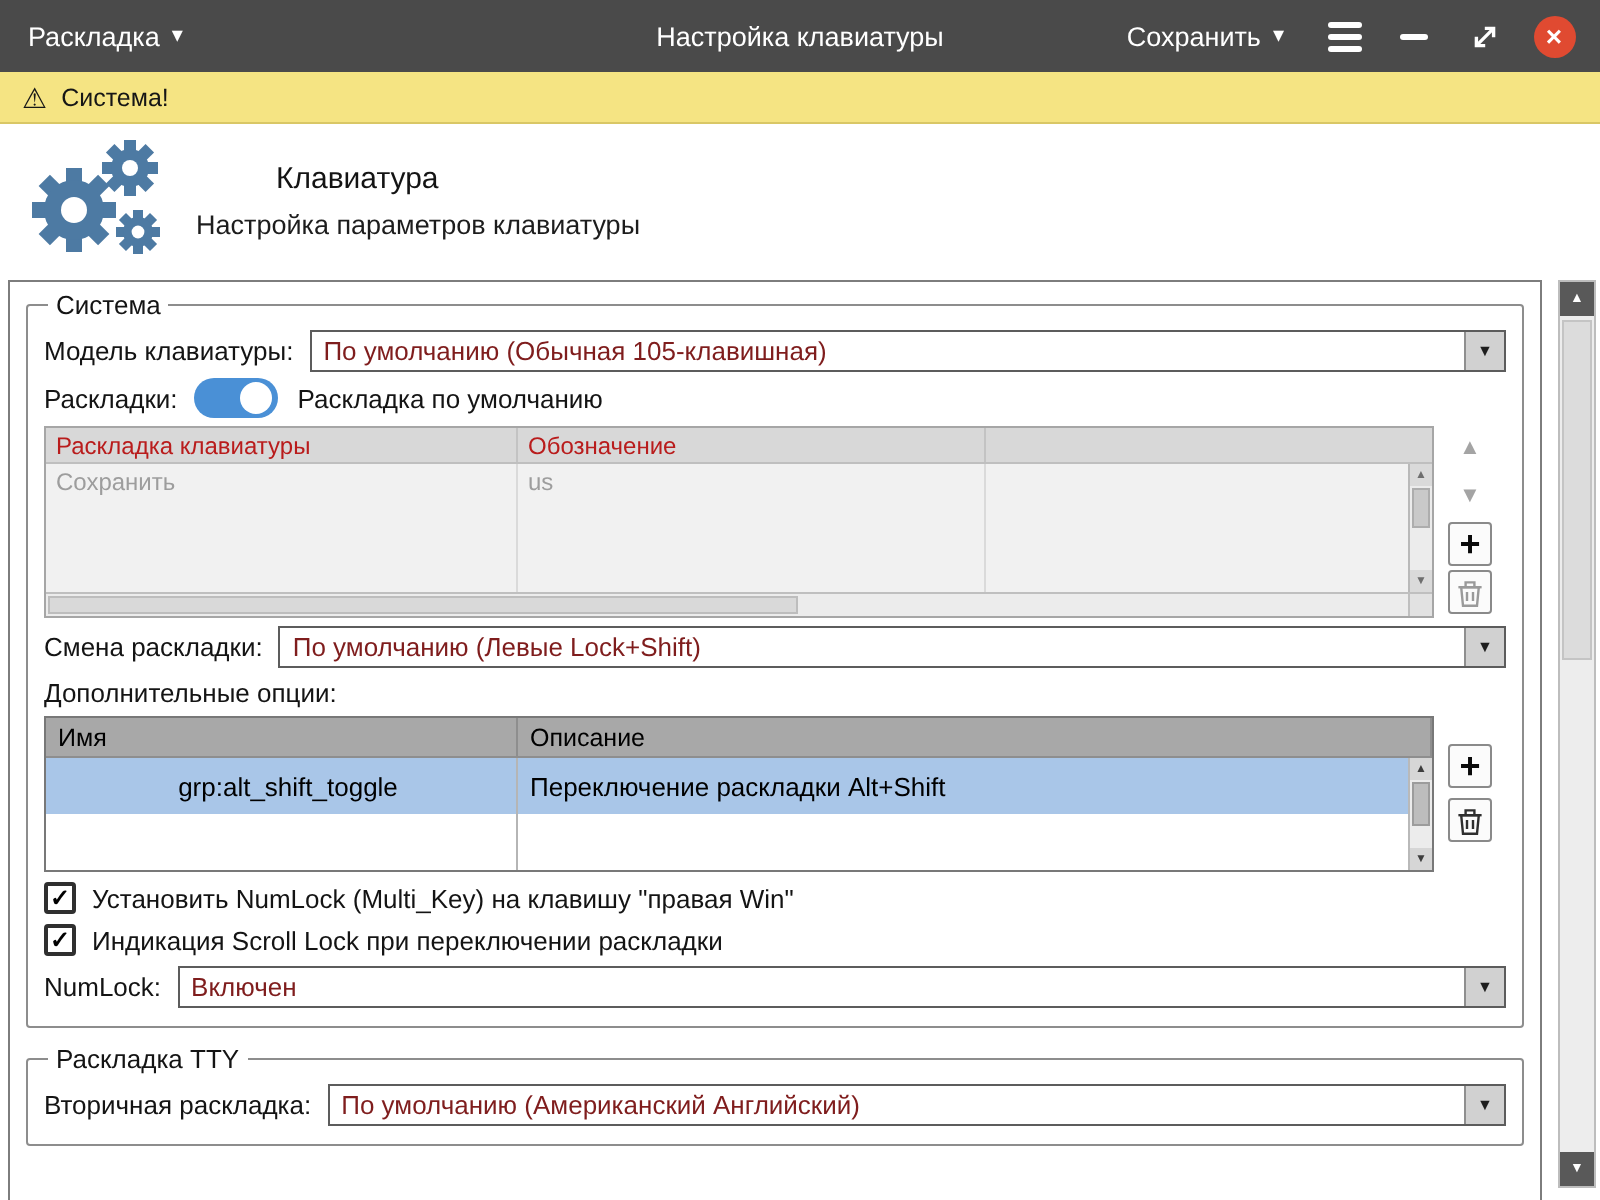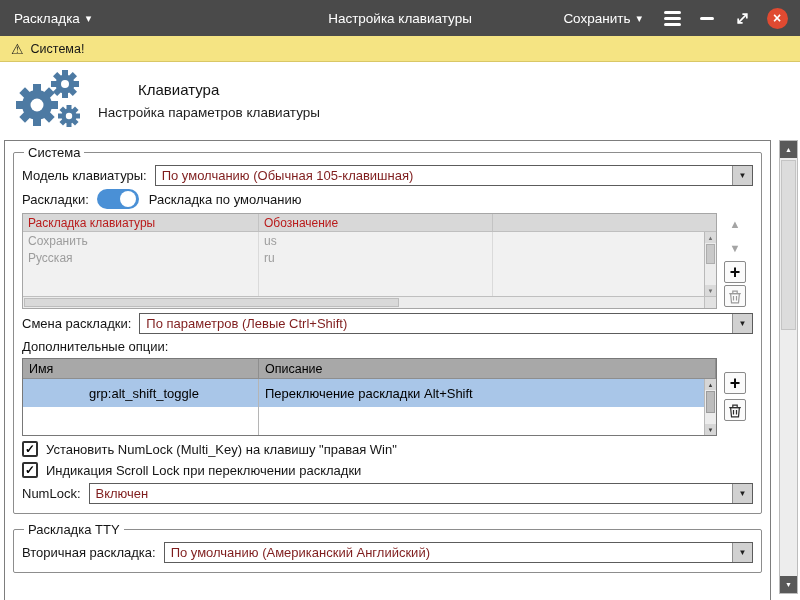--- a/index.html
+++ b/index.html
@@ -209,25 +209,20 @@
           <div class="dt-header">
             <div class="dt-hcell w1">Раскладка клавиатуры</div>
             <div class="dt-hcell w2">Обозначение</div>
           </div>
           <div class="dt-body">
             <div class="dt-row">
               <div class="dt-cell w1">Сохранить</div>
               <div class="dt-cell w2">us</div>
               <div class="dt-cell wr"></div>
             </div>
-            <div class="dt-row">
-              <div class="dt-cell w1">Русская</div>
-              <div class="dt-cell w2">ru</div>
-              <div class="dt-cell wr"></div>
-            </div>
             <div class="vline vl1"></div>
             <div class="vline vl2"></div>
             <div class="vsb">
               <div class="vsb-btn">▲</div>
               <div class="vsb-track">
                   <div class="vsb-thumb"></div>
                 </div>
               <div class="vsb-btn">▼</div>
             </div>
           </div>
@@ -257,21 +252,21 @@
                   <path d="M5.5 7v4.5M8.5 7v4.5"></path>
                 </g>
               </svg>
           </div>
         </div>
       </div>
 
       <div class="form-row">
         <label>Смена раскладки:</label>
         <div class="dropdown">
-          <span class="dd-text">По параметров (Левые Ctrl+Shift)</span>
+          <span class="dd-text">По умолчанию (Левые Lock+Shift)</span>
           <span class="dd-btn">
               <span class="dd-arrow">▼</span>
             </span>
         </div>
       </div>
 
       <div class="opt-label">Дополнительные опции:</div>
 
       <div class="table-block">
         <div class="opt-table">

